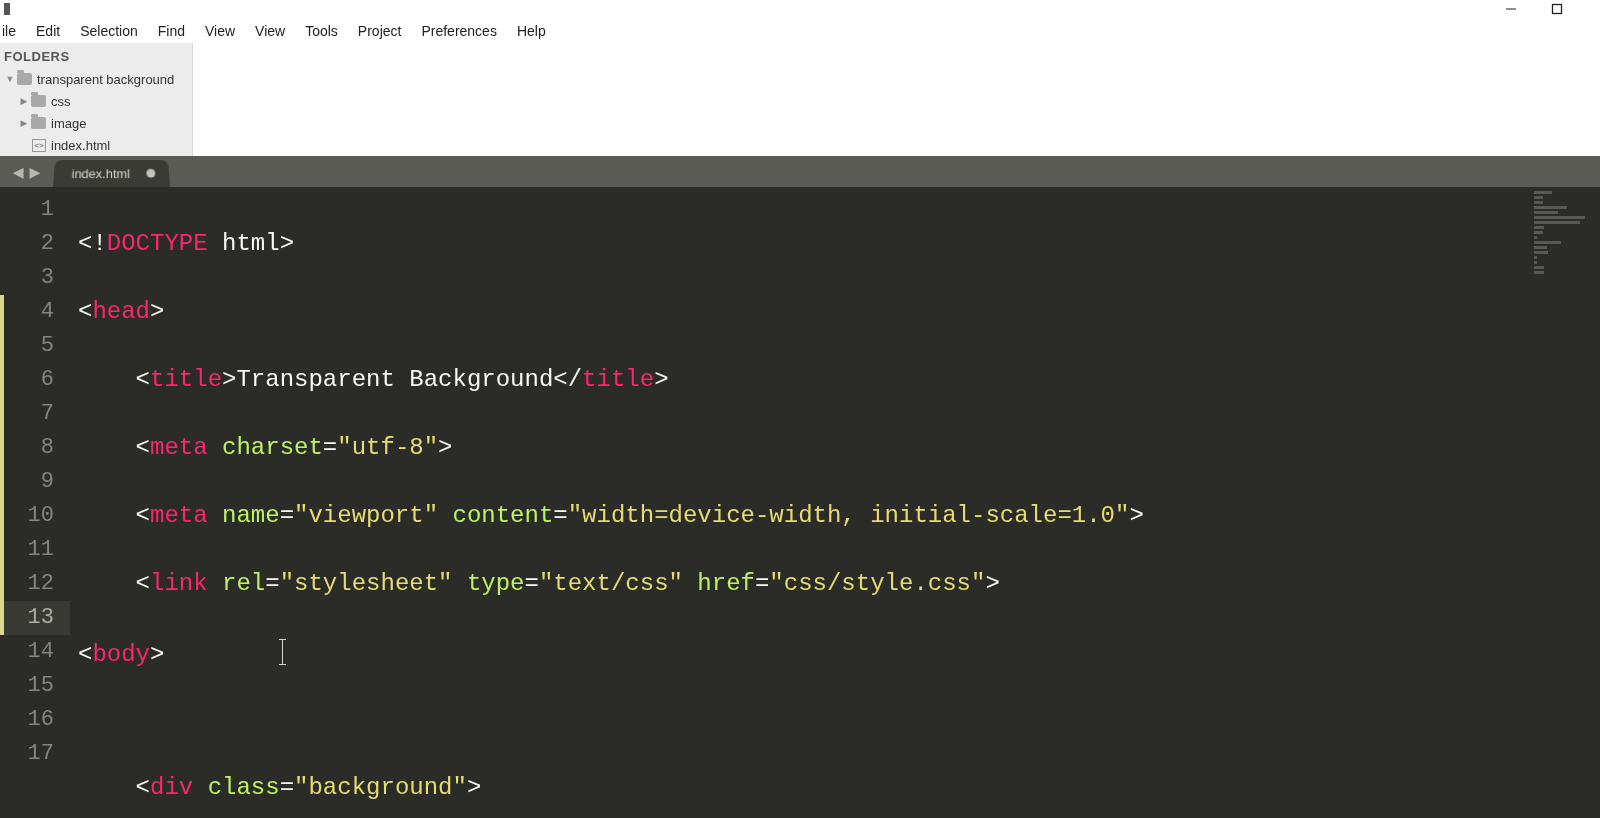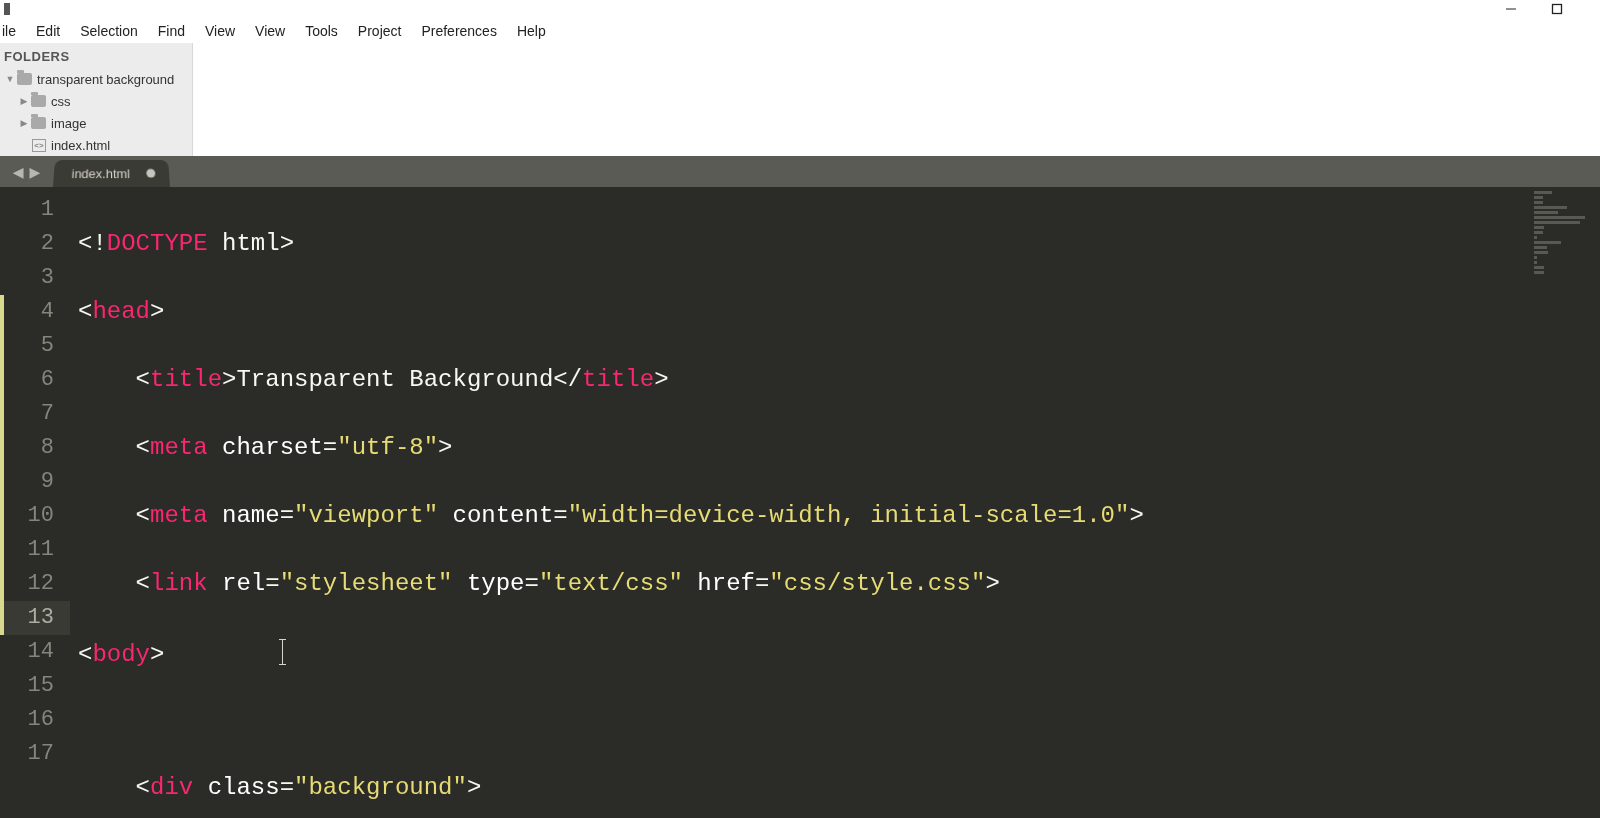--- a/index.html
+++ b/index.html
@@ -159,21 +159,21 @@
     padding: 6px 8px 0 8px;
     font-size: 24px;
     line-height: 34px;
     white-space: pre;
     color:#f8f8f2;
     position:relative;
   }
   .code .row { height:34px; display:block; }
   .p  { color:#f8f8f2; }                 
   .kw { color:#f92672; } 
-  .at { color:#ffffff;margin-top:27px; }                 
+  .at { color:#bef264;margin-top:27px; }                 
   .st { color:#e6db74; }
   .text-cursor {
     position:absolute;
     width:1px;
     height:26px;
   }
   .text-cursor::before, .text-cursor::after {
     content:"";
     position:absolute;
     left:-3px;

